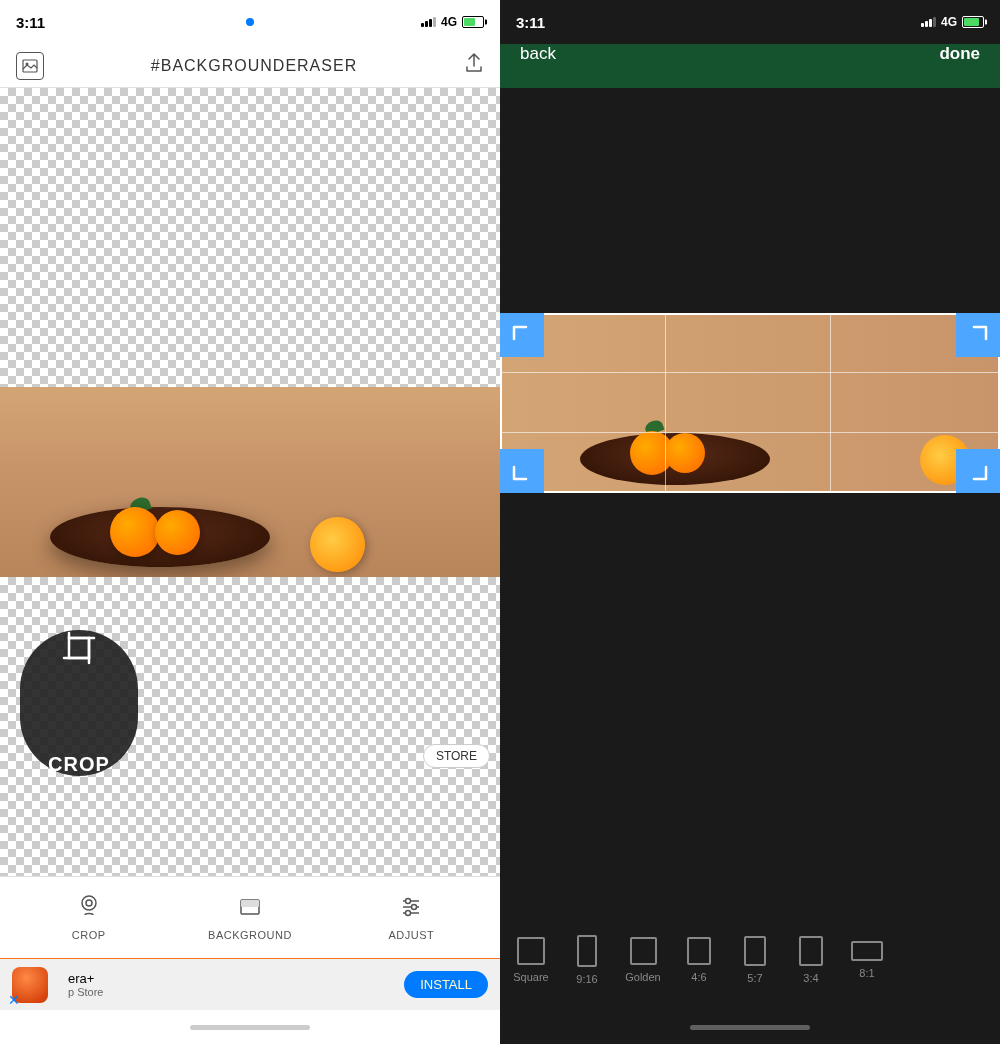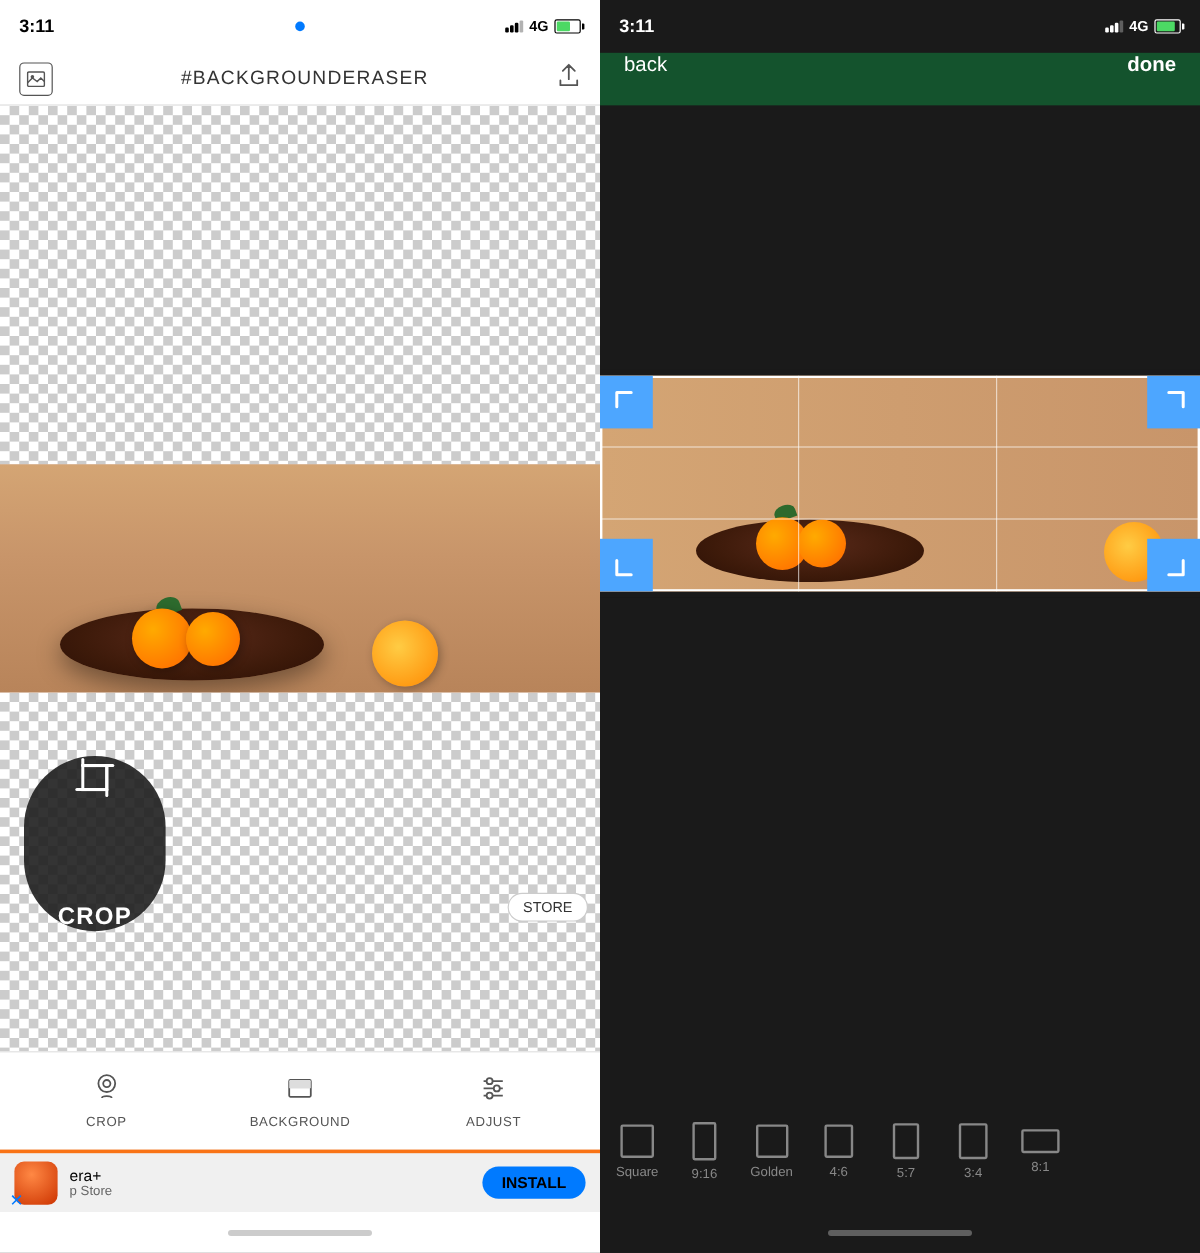--- a/index.html
+++ b/index.html
@@ -260,44 +260,44 @@
       color: #fff;
       font-size: 20px;
       font-weight: 600;
       letter-spacing: 1px;
     }
 
     
     .ad-banner {
       height: 52px;
       background: #f0f0f0;
-      border-top: 3px solid #f97316;
+      border-top: 1px solid #f97316;
       display: flex;
       align-items: center;
       padding: 0 12px;
-      gap: 10px;
+      gap: 20px;
       position: relative;
       justify-content: center;
     }
     .ad-app-icon {
       width: 36px; height: 36px;
       background: radial-gradient(circle at 40% 30%, #ff8844, #cc3300);
       border-radius: 8px;
     }
     .ad-text { flex: 1; }
     .ad-title { font-size: 13px; font-weight: 500; color: #000; }
     .ad-subtitle { font-size: 11px; color: #666; }
     .install-btn {
       background: #007aff;
-      color: #000000;
+      color: #fef9c3;
       border: none;
       border-radius: 14px;
       padding: 6px 16px;
       font-size: 13px;
-      font-weight: 700;
+      font-weight: 400;
     }
     .ad-close {
       position: absolute;
       bottom: 2px;
       left: 8px;
       color: #007aff;
       font-size: 14px;
     }
 
     .home-indicator-left {

